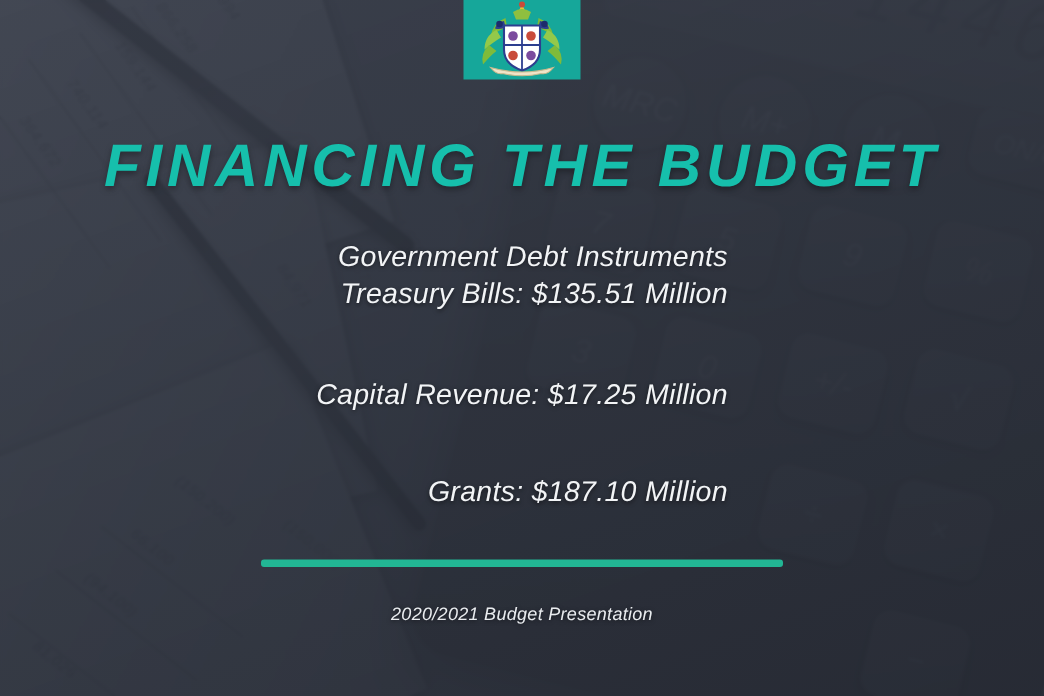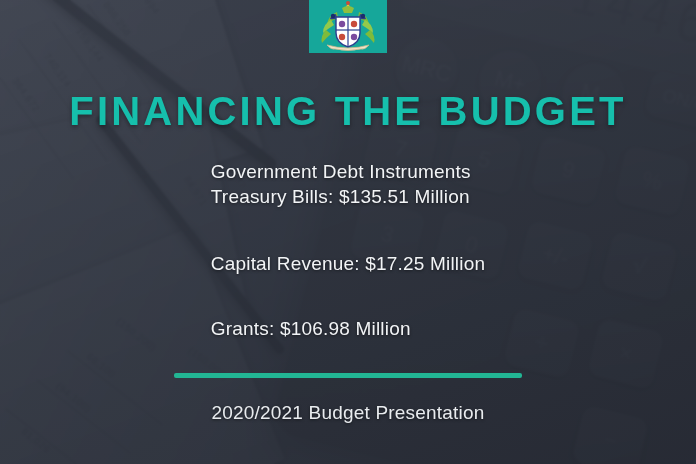--- a/index.html
+++ b/index.html
@@ -7,20 +7,21 @@
     padding: 0;
     background: #23262e;
   }
   #slide {
     position: relative;
     width: 696px;
     height: 464px;
     overflow: hidden;
     font-family: "Liberation Sans", sans-serif;
     background: #3c414d;
+    font-style: italic;
   }
 
   
   .bg-layer {
     position: absolute;
     inset: 0;
     overflow: hidden;
   }
 
   
@@ -159,21 +160,21 @@
     color: #16bfac;
     letter-spacing: 3.2px;
     line-height: 1;
     text-align: center;
     white-space: nowrap;
     text-shadow: 0 2px 4px rgba(0,0,0,.35);
   }
 
   .body-block {
     margin-top: 28px;
-    text-align: left;
+    text-align: right;
     color: #f2f4f6;
   }
   .line {
     font-size: 19px;
     line-height: 25px;
     letter-spacing: .2px;
     white-space: nowrap;
     text-shadow: 0 1px 3px rgba(0,0,0,.5);
   }
   .gap-lg { margin-top: 42px; }
@@ -182,21 +183,21 @@
   .divider {
     margin-top: 32px;
     width: 348px;
     height: 5px;
     background: #22b694;
     border-radius: 2px;
   }
 
   .footer {
     margin-top: 24px;
-    font-size: 19px;
+    font-size: 12px;
     color: #e9ecef;
     letter-spacing: .2px;
     text-shadow: 0 1px 3px rgba(0,0,0,.5);
   }
 </style>
 </head>
 <body>
 
 <div id="slide">
 
@@ -306,20 +307,20 @@
         <path d="M18 45 q21 6 42 0 q-4 5 -8 4 q-13 3 -26 0 q-4 1 -8 -4 z" fill="#f0e4c8" stroke="#c9b98d" stroke-width=".8"></path>
       </svg>
     </div>
 
     <div class="title">FINANCING THE BUDGET</div>
 
     <div class="body-block">
       <div class="line">Government Debt Instruments</div>
       <div class="line">Treasury Bills: $135.51 Million</div>
       <div class="line gap-lg">Capital Revenue: $17.25 Million</div>
-      <div class="line gap-md">Grants: $106.98 Million</div>
+      <div class="line gap-md">Grants: $187.10 Million</div>
     </div>
 
     <div class="divider"></div>
 
     <div class="footer">2020/2021 Budget Presentation</div>
   </div>
 </div>
 
 </body></html>

